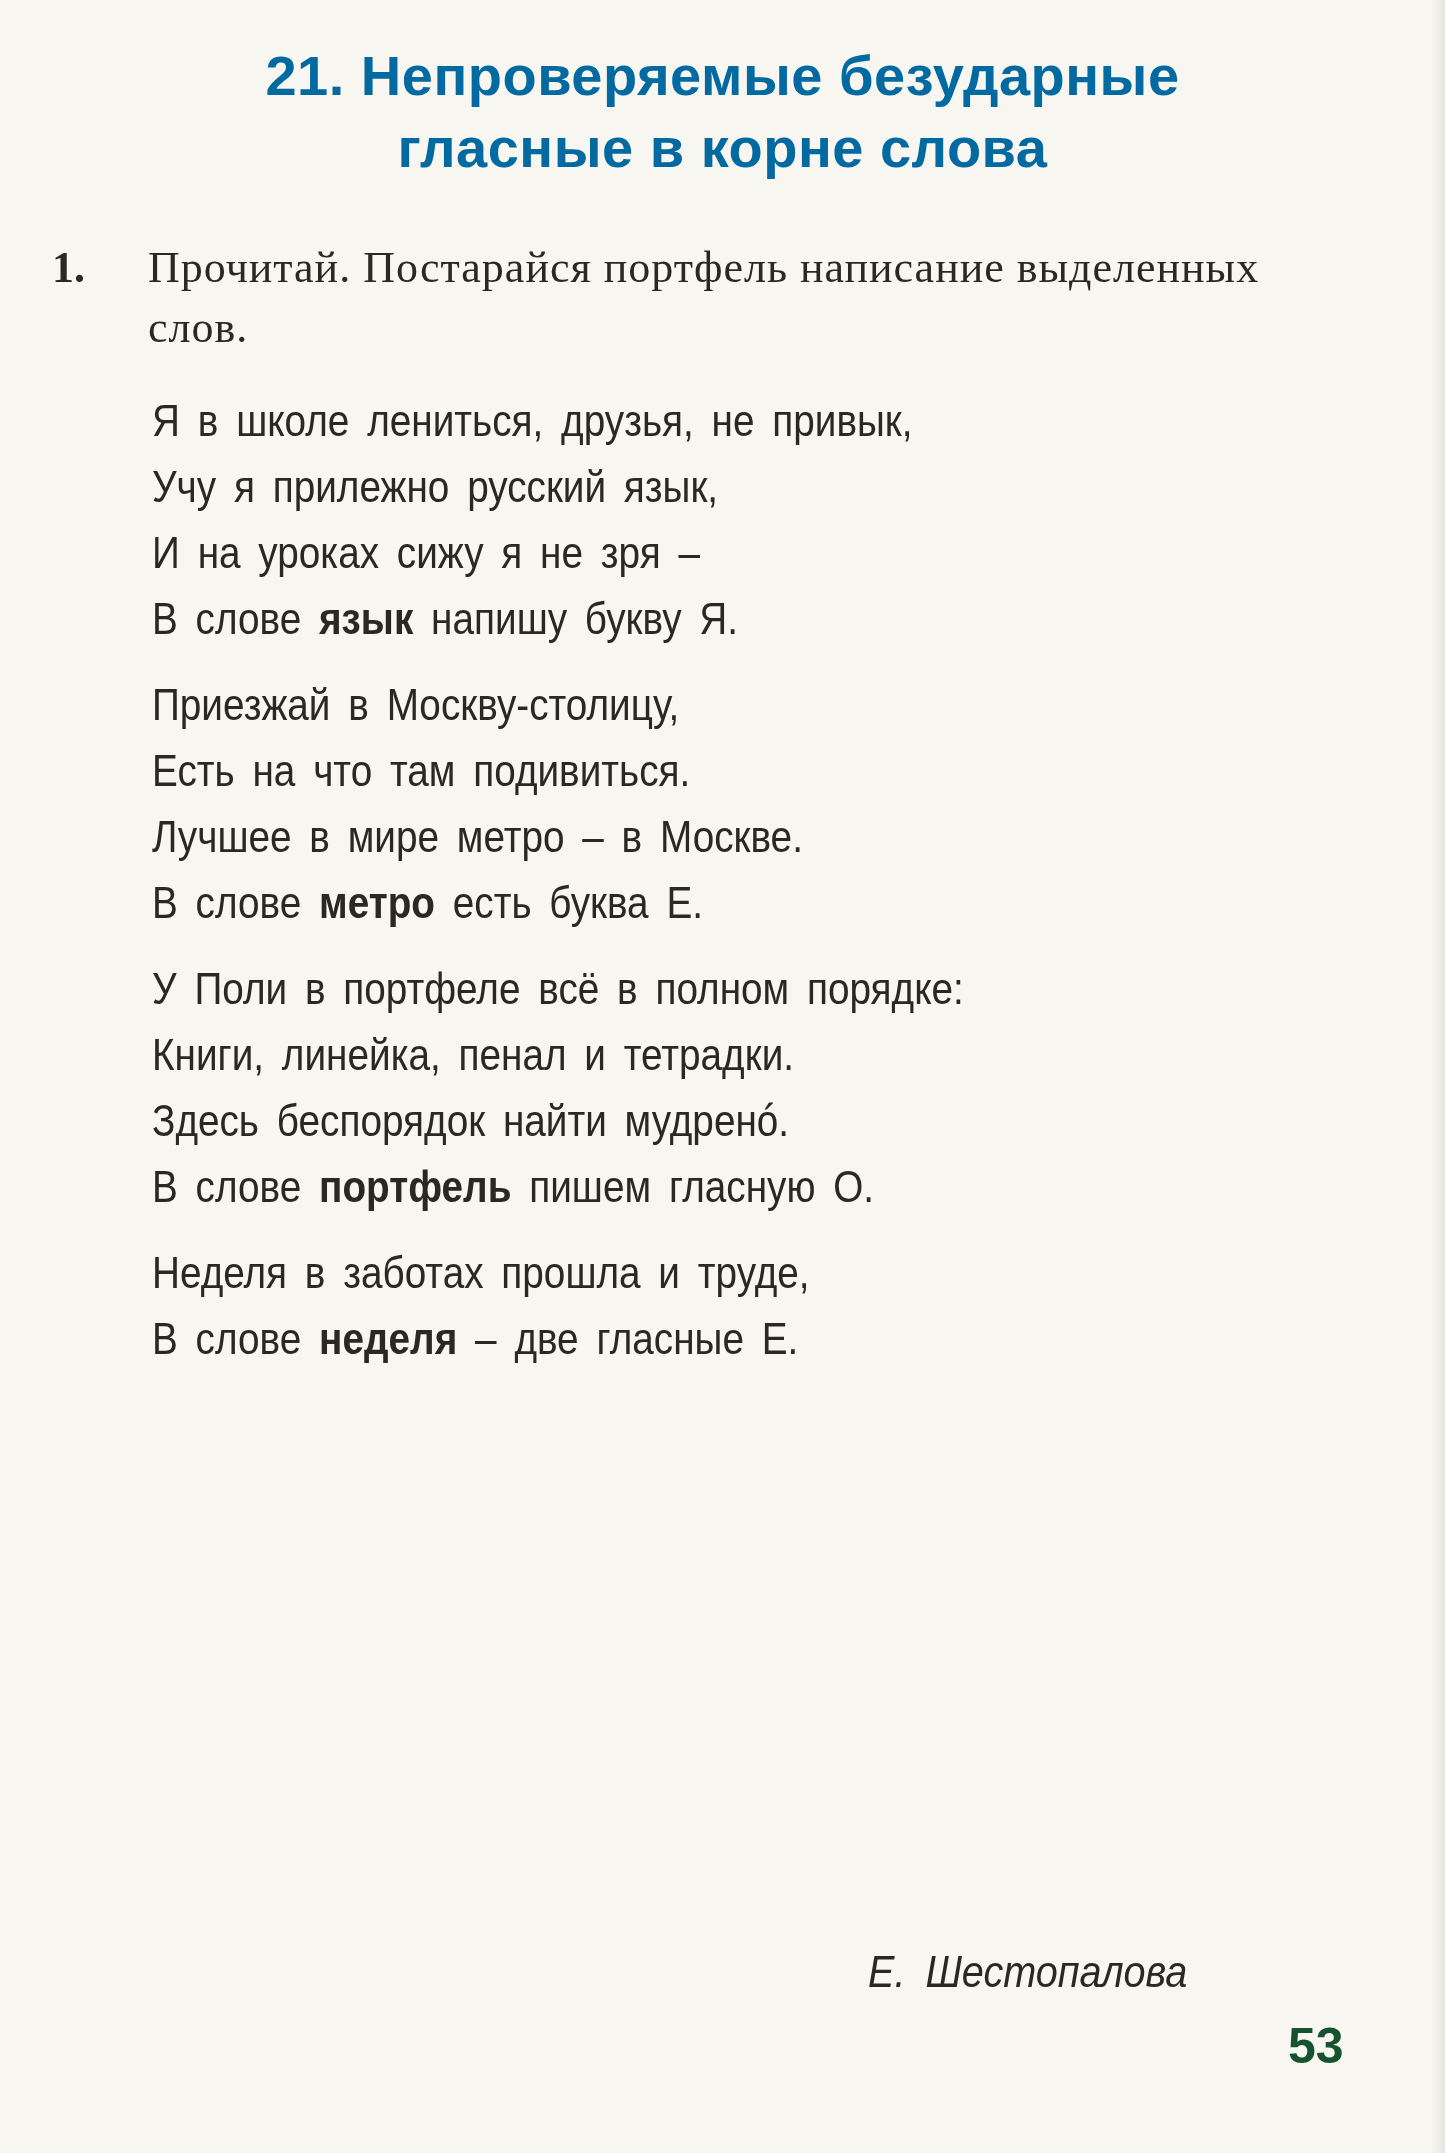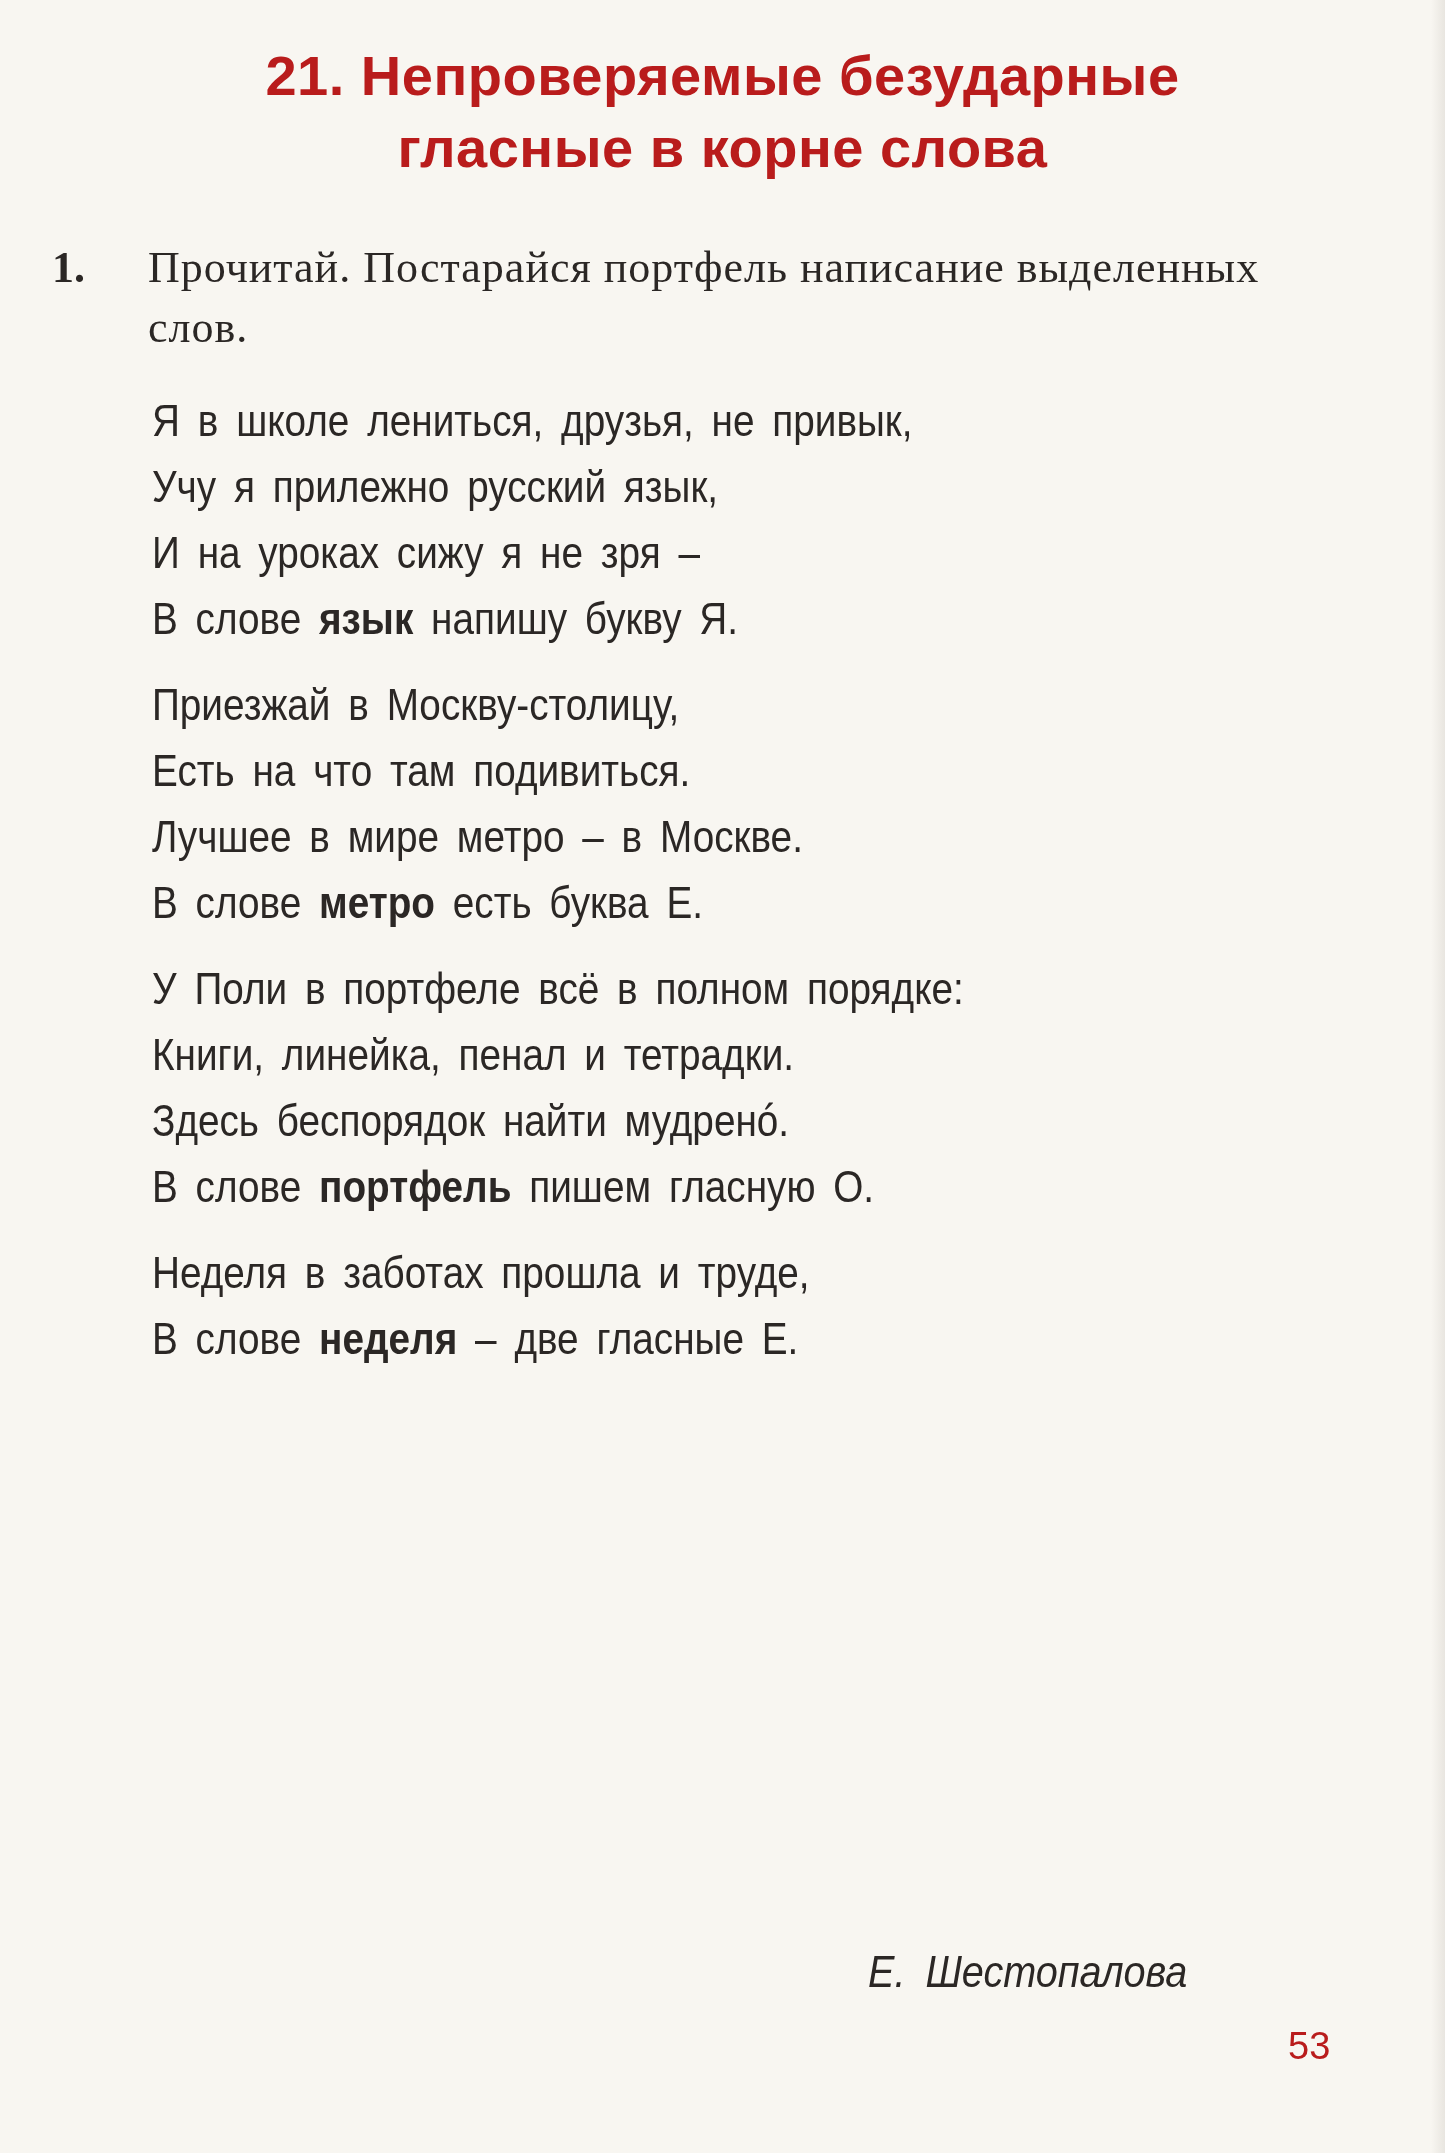--- a/index.html
+++ b/index.html
@@ -11,21 +11,21 @@
     font-family: "Liberation Sans", sans-serif;
     color: #2b2725;
   }
   .page-edge {
     position: absolute; top: 0; right: 0; width: 14px; height: 100%;
     background: linear-gradient(to right, rgba(0,0,0,0), rgba(120,110,100,0.12));
   }
   .title {
     position: absolute; left: 0; width: 1445px; top: 40px;
     text-align: center;
-    color: #b91c1c;
+    color: #0369a1;
     font-family: "Liberation Sans", sans-serif;
     font-weight: bold;
     font-size: 56px;
     line-height: 72px;
     letter-spacing: 0.5px;
   }
   .title .line { display: block; }
   .task {
     position: absolute; left: 52px; top: 238px; width: 1280px;
     font-family: "Liberation Serif", serif;
@@ -47,22 +47,22 @@
   .stanza .verse b { font-weight: bold; }
   .author {
     position: absolute; left: 868px; top: 1944px;
     font-style: italic;
     font-size: 44px; line-height: 56px;
     transform: scaleX(0.9); transform-origin: left center;
     word-spacing: 10px;
   }
   .page-number {
     position: absolute; left: 1288px; top: 2022px;
-    font-weight: normal; font-size: 38px; line-height: 48px;
-    color: #b91c1c;
+    font-weight: bold; font-size: 50px; line-height: 48px;
+    color: #14532d;
   }
 </style>
 </head>
 <body>
 
 <div class="page-edge"></div>
 
 <h1 class="title" style="margin:0;">
   <span class="line">21. Непроверяемые безударные</span>
   <span class="line">гласные в корне слова</span>

